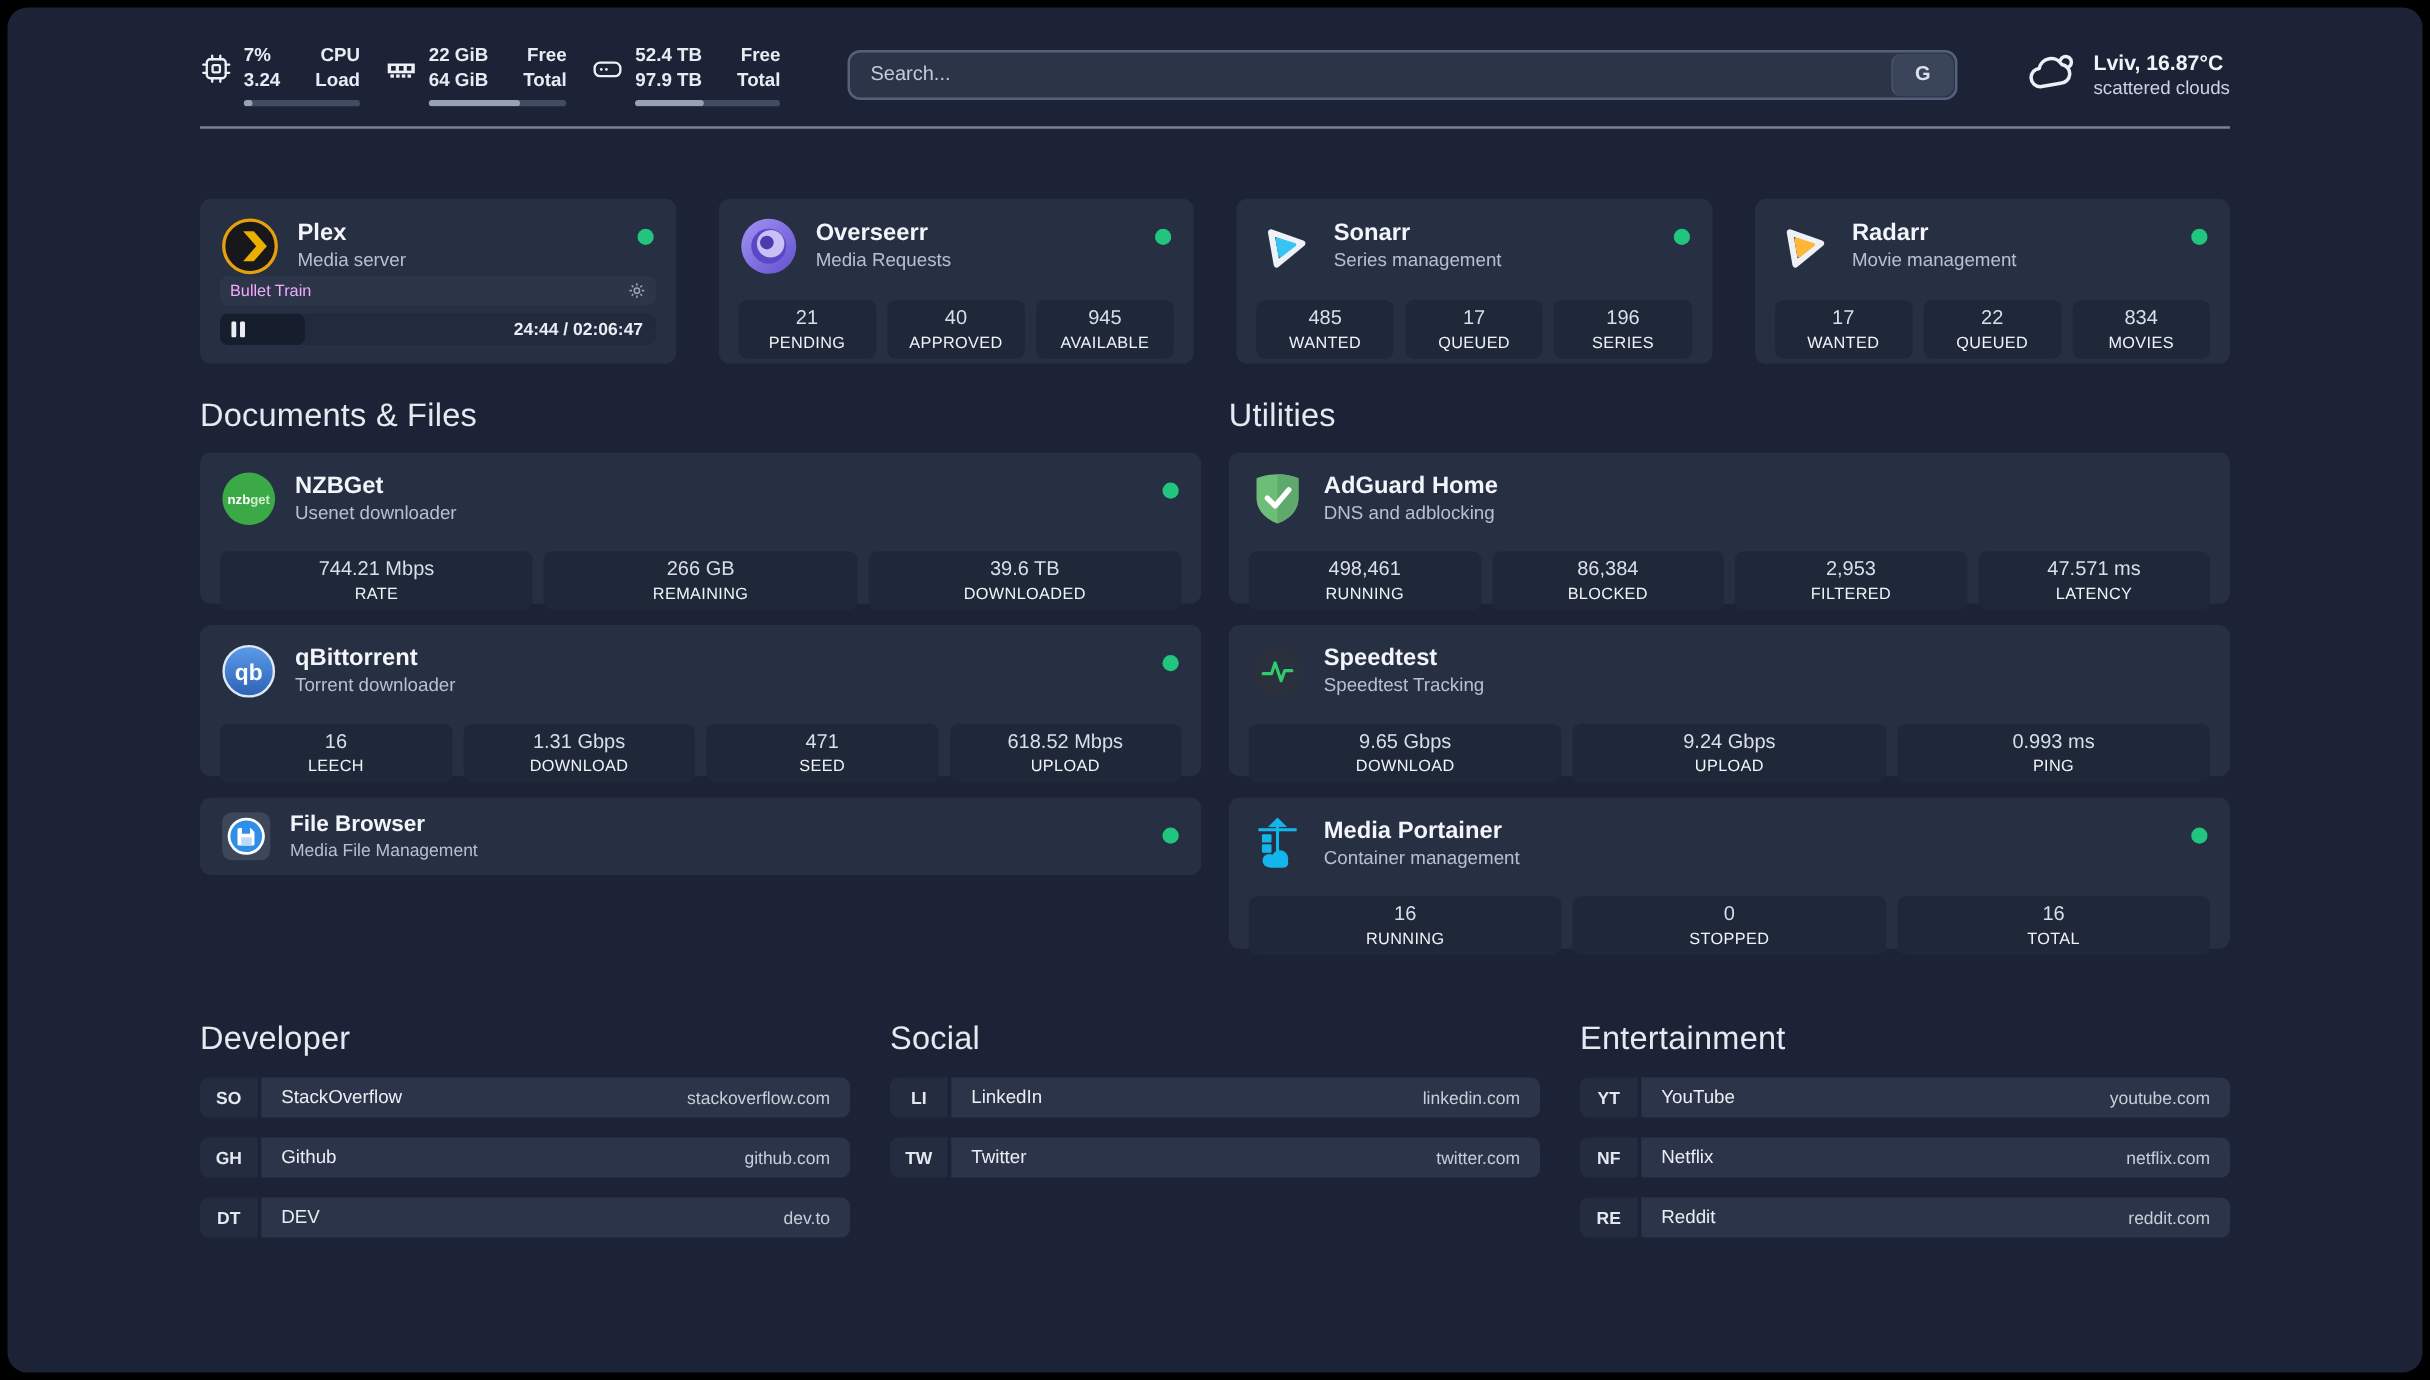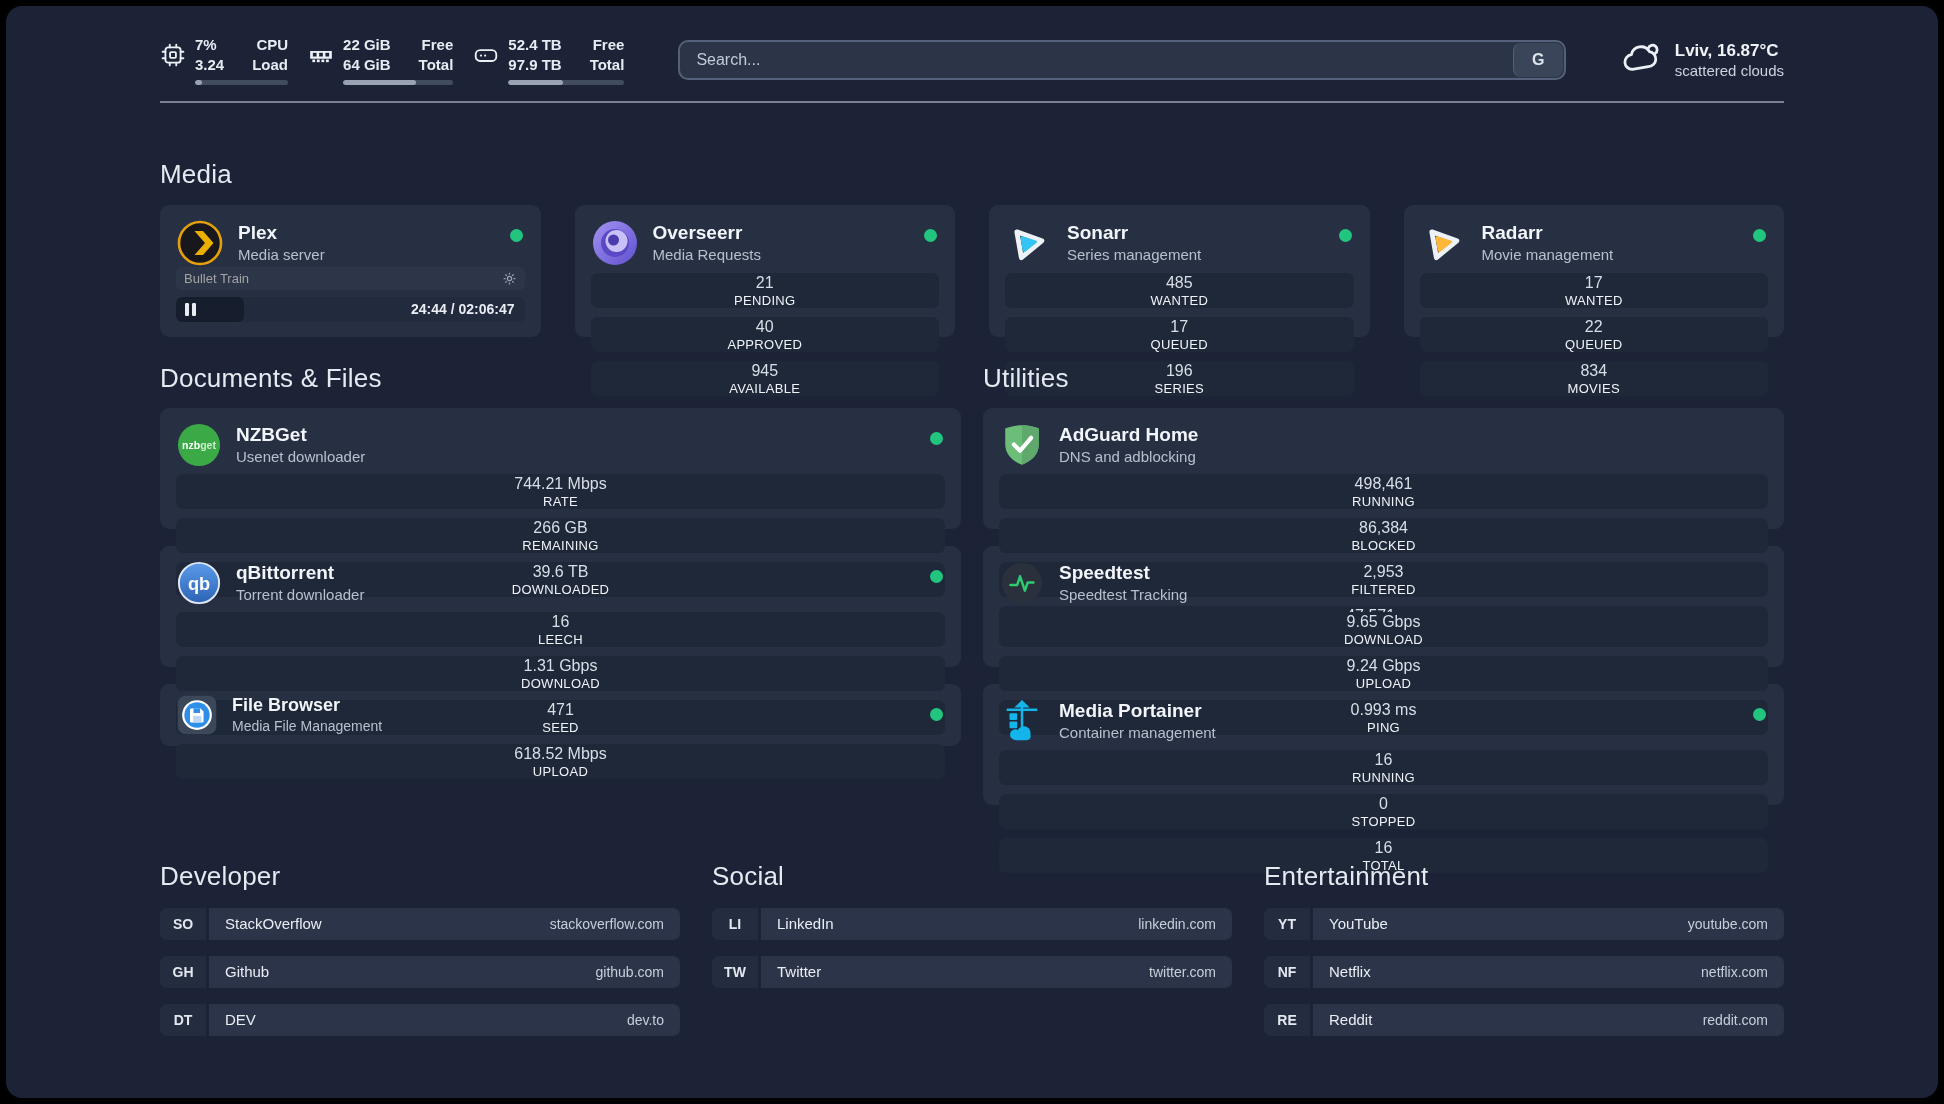--- a/index.html
+++ b/index.html
@@ -65,33 +65,33 @@
   .app-icon{ flex:none; width:48px; height:48px; }
   .app-icon svg{ width:48px; height:48px; display:block; }
   .app-icon.small{ width:46px; height:46px; } .app-icon.small svg{ width:46px; height:46px; }
   .app-icon.fb{ width:42px; height:42px; } .app-icon.fb svg{ width:42px; height:42px; }
   .app-name{ font-size:19px; font-weight:600; color:#f2f5f9; line-height:1.2; }
   .app-desc{ font-size:15px; color:#b7c0cd; margin-top:2px; }
   .status-dot{
     position:absolute; right:2px; top:10px; width:13px; height:13px;
     border-radius:50%; background:#22c57e;
   }
-  .stats{ display:flex; gap:9px; margin-top:6px;flex-direction:column; }
+  .stats{ display:flex; gap:9px; margin-top:19px; }
   .stat{
     flex:1; background:#1f2839; border-radius:7px; height:47px;
     display:flex; flex-direction:column; align-items:center; justify-content:center;
   }
   .stat .sv{ font-size:16px; color:#d9dfe8; line-height:1.2; }
   .stat .sl{ font-size:13px; font-weight:400; color:#f0f3f8; letter-spacing:.3px; margin-top:1px; }
 
   
   .np-row{
     margin-top:0; height:23px; background:#2d3649; border-radius:6px;
     display:flex; align-items:center; justify-content:space-between;
-    padding:0 8px; font-size:13px; color:#a3a3a3;
+    padding:0 8px; font-size:13px; color:#f0abfc;
   }
   .np-row .gear{ width:15px; height:15px; cursor:pointer; }
   .np-row .gear svg{ width:15px; height:15px; display:block; }
   .progress-row{
     margin-top:7px; height:25px; background:#222b3e; border-radius:6px;
     position:relative; display:flex; align-items:center; overflow:hidden;
   }
   .played{
     position:absolute; left:0; top:0; bottom:0; background:#161e2e; border-radius:6px;
     display:flex; align-items:center; padding-left:9px;
@@ -211,21 +211,20 @@
         <div class="w2">scattered clouds</div>
       </div>
     </div>
   </header>
 
   <hr class="divider">
 
   <main>
 
     <section class="media-block">
-      <h2 class="section-title">Media</h2>
       <div class="cards-4">
 
         <div class="card media-card">
           <div class="card-head">
             <span class="app-icon">
               <svg viewBox="0 0 48 48">
                 <circle cx="24" cy="24" r="21" fill="#17171c" stroke="#e5a00d" stroke-width="2.6"></circle>
                 <path d="M18.5 12h8.5l10.5 12-10.5 12h-8.5l10.5-12z" fill="#ebaf00"></path>
               </svg>
             </span>

